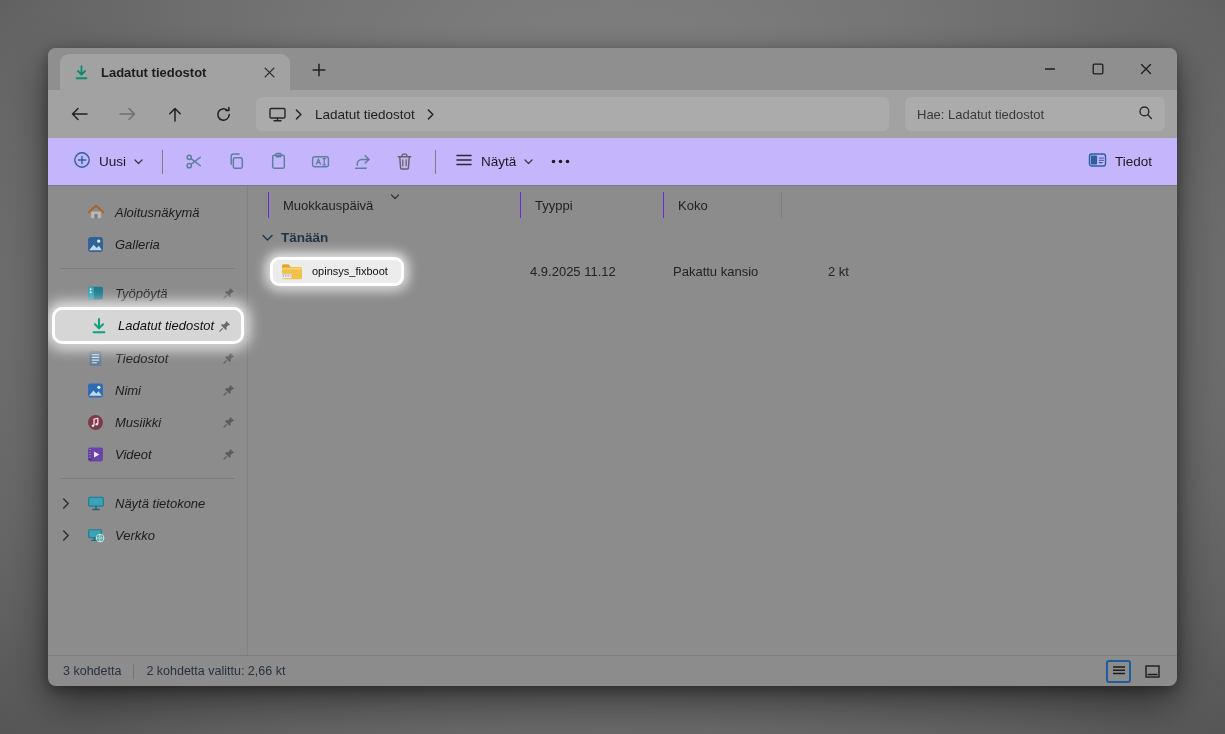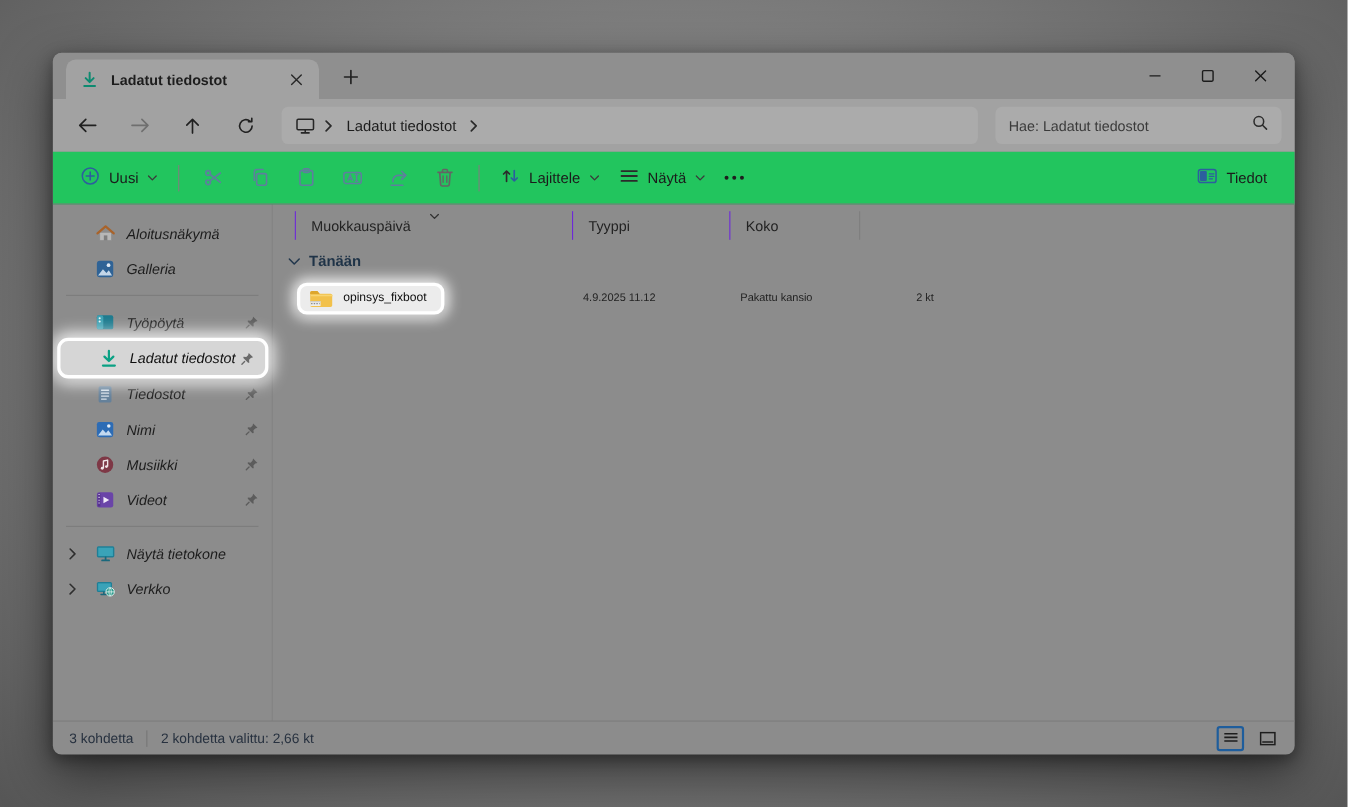--- a/index.html
+++ b/index.html
@@ -38,21 +38,21 @@
   .searchbox {
     height:34px; width:260px; background:#ababab; border-radius:6px; margin-left:auto;
     display:flex; align-items:center; padding:0 12px;
   }
   .searchbox input {
     flex:1; border:none; outline:none; background:transparent;
     font-family:"Liberation Sans",sans-serif; font-size:13px; color:#333;
   }
   .searchbox input::placeholder { color:#3a3a3a; opacity:1; }
   
-  .toolbar { height:48px; background:#22c55e; border-bottom:1px solid #7b7b7b; display:flex; align-items:center; padding:0 16px; flex:0 0 auto; }
+  .toolbar { height:48px; background:#c4b5fd; border-bottom:1px solid #7b7b7b; display:flex; align-items:center; padding:0 16px; flex:0 0 auto; }
   .tb-btn { display:flex; align-items:center; gap:8px; height:36px; padding:0 9px; border-radius:5px; color:#1b1b1b; font-size:13.5px; }
   .tb-icon-btn { width:42px; height:36px; display:flex; align-items:center; justify-content:center; border-radius:5px; }
   .tb-divider { width:1px; height:24px; background:#7f7f7f; margin:0 10px; }
   .tb-spacer { flex:1; }
   .chev { display:flex; align-items:center; color:#3a3a3a; }
   
   .body { flex:1; display:flex; min-height:0; }
   .sidebar { width:200px; padding-top:10px; border-right:1px solid rgba(0,0,0,0.07); position:relative; }
   .side-item { height:32px; display:flex; align-items:center; padding:0 10px 0 14px; position:relative; }
   .side-chev { width:24px; display:flex; align-items:center; justify-content:flex-start; color:#2e2e2e; }
@@ -70,21 +70,21 @@
   .main { flex:1; padding-top:6px; position:relative; }
   .cols { display:grid; grid-template-columns:252px 143px 119px 83px; margin-left:20px; height:26px; align-items:center; }
   .col-h { font-size:13px; color:#222; padding-left:14px; position:relative; height:100%; display:flex; align-items:center; border-left:1px solid #6d28d9; }
   .col-h.first { border-left:none; padding-left:7px; gap:10px; }
   .col-h.last { border-right:1px solid #7e7e7e; }
   .sort-chev { position:absolute; left:50%; top:-4px; transform:translateX(-50%); color:#333; }
   .checkbox { width:13px; height:13px; border:1.5px solid #3d3d3d; border-radius:2.5px; background:transparent; }
   .group-row { display:flex; align-items:center; gap:8px; margin:12px 0 0 14px; }
   .group-label { font-size:13.5px; font-weight:700; color:#1f3347; }
   .file-grid { display:grid; grid-template-columns:252px 143px 119px 83px; margin-left:20px; margin-top:8px; align-items:center; height:36px; }
-  .file-cell { font-size:10px; color:#232323; padding-left:10px; white-space:nowrap; }
+  .file-cell { font-size:13px; color:#232323; padding-left:10px; white-space:nowrap; }
   .file-cell.size { text-align:right; padding-right:16px; }
   .file-pill {
     display:inline-flex; align-items:center; gap:9px; margin-left:2px;
     background:#ececec; border:3px solid #ffffff; border-radius:9px;
     padding:3px 13px 3px 8px; box-shadow:0 0 12px 4px rgba(255,255,255,.85), 0 2px 5px rgba(0,0,0,.25);
   }
   .file-name { font-size:11px; color:#0f0f0f; font-weight:400; }
   
   .statusbar { height:31px; border-top:1px solid #7d7d7d; display:flex; align-items:center; padding:0 12px 0 15px; flex:0 0 auto; }
   .status-text { font-size:12.5px; color:#27313f; white-space:nowrap; }
@@ -241,34 +241,20 @@
       </div>
       <div class="tb-icon-btn">
         <svg width="19" height="19" viewBox="0 0 18 18">
             <path d="M3 4.5h12" stroke="#646464" stroke-width="1.4" stroke-linecap="round"></path>
             <path d="M6.8 4.3V3a1 1 0 0 1 1-1h2.4a1 1 0 0 1 1 1v1.3" fill="none" stroke="#646464" stroke-width="1.3"></path>
             <path d="M4.5 4.7 5.3 15a1.4 1.4 0 0 0 1.4 1.2h4.6A1.4 1.4 0 0 0 12.7 15l.8-10.3" fill="none" stroke="#646464" stroke-width="1.4"></path>
             <path d="M7.4 7.5v5.5M10.6 7.5v5.5" stroke="#646464" stroke-width="1.2" stroke-linecap="round"></path>
           </svg>
       </div>
       <div class="tb-divider"></div>
-      <div class="tb-btn">
-        <span>
-          <svg width="18" height="18" viewBox="0 0 18 18">
-              <path d="M5.5 14V4.5M2.8 7.2 5.5 4.5l2.7 2.7" fill="none" stroke="#2b2b2b" stroke-width="1.5" stroke-linecap="round" stroke-linejoin="round"></path>
-              <path d="M12.5 4v9.5M9.8 10.8l2.7 2.7 2.7-2.7" fill="none" stroke="#2c5f9e" stroke-width="1.5" stroke-linecap="round" stroke-linejoin="round"></path>
-            </svg>
-        </span>
-        <span>Lajittele</span>
-        <span class="chev">
-          <svg width="9" height="6" viewBox="0 0 9 6">
-              <path d="M1 1l3.5 3.5L8 1" fill="none" stroke="currentColor" stroke-width="1.2" stroke-linecap="round" stroke-linejoin="round"></path>
-            </svg>
-        </span>
-      </div>
       <div class="tb-btn">
         <span>
           <svg width="18" height="16" viewBox="0 0 18 16">
               <path d="M2 3.5h14M2 8h14M2 12.5h14" stroke="#2b2b2b" stroke-width="1.6" stroke-linecap="round"></path>
             </svg>
         </span>
         <span>Näytä</span>
         <span class="chev">
           <svg width="9" height="6" viewBox="0 0 9 6">
               <path d="M1 1l3.5 3.5L8 1" fill="none" stroke="currentColor" stroke-width="1.2" stroke-linecap="round" stroke-linejoin="round"></path>

